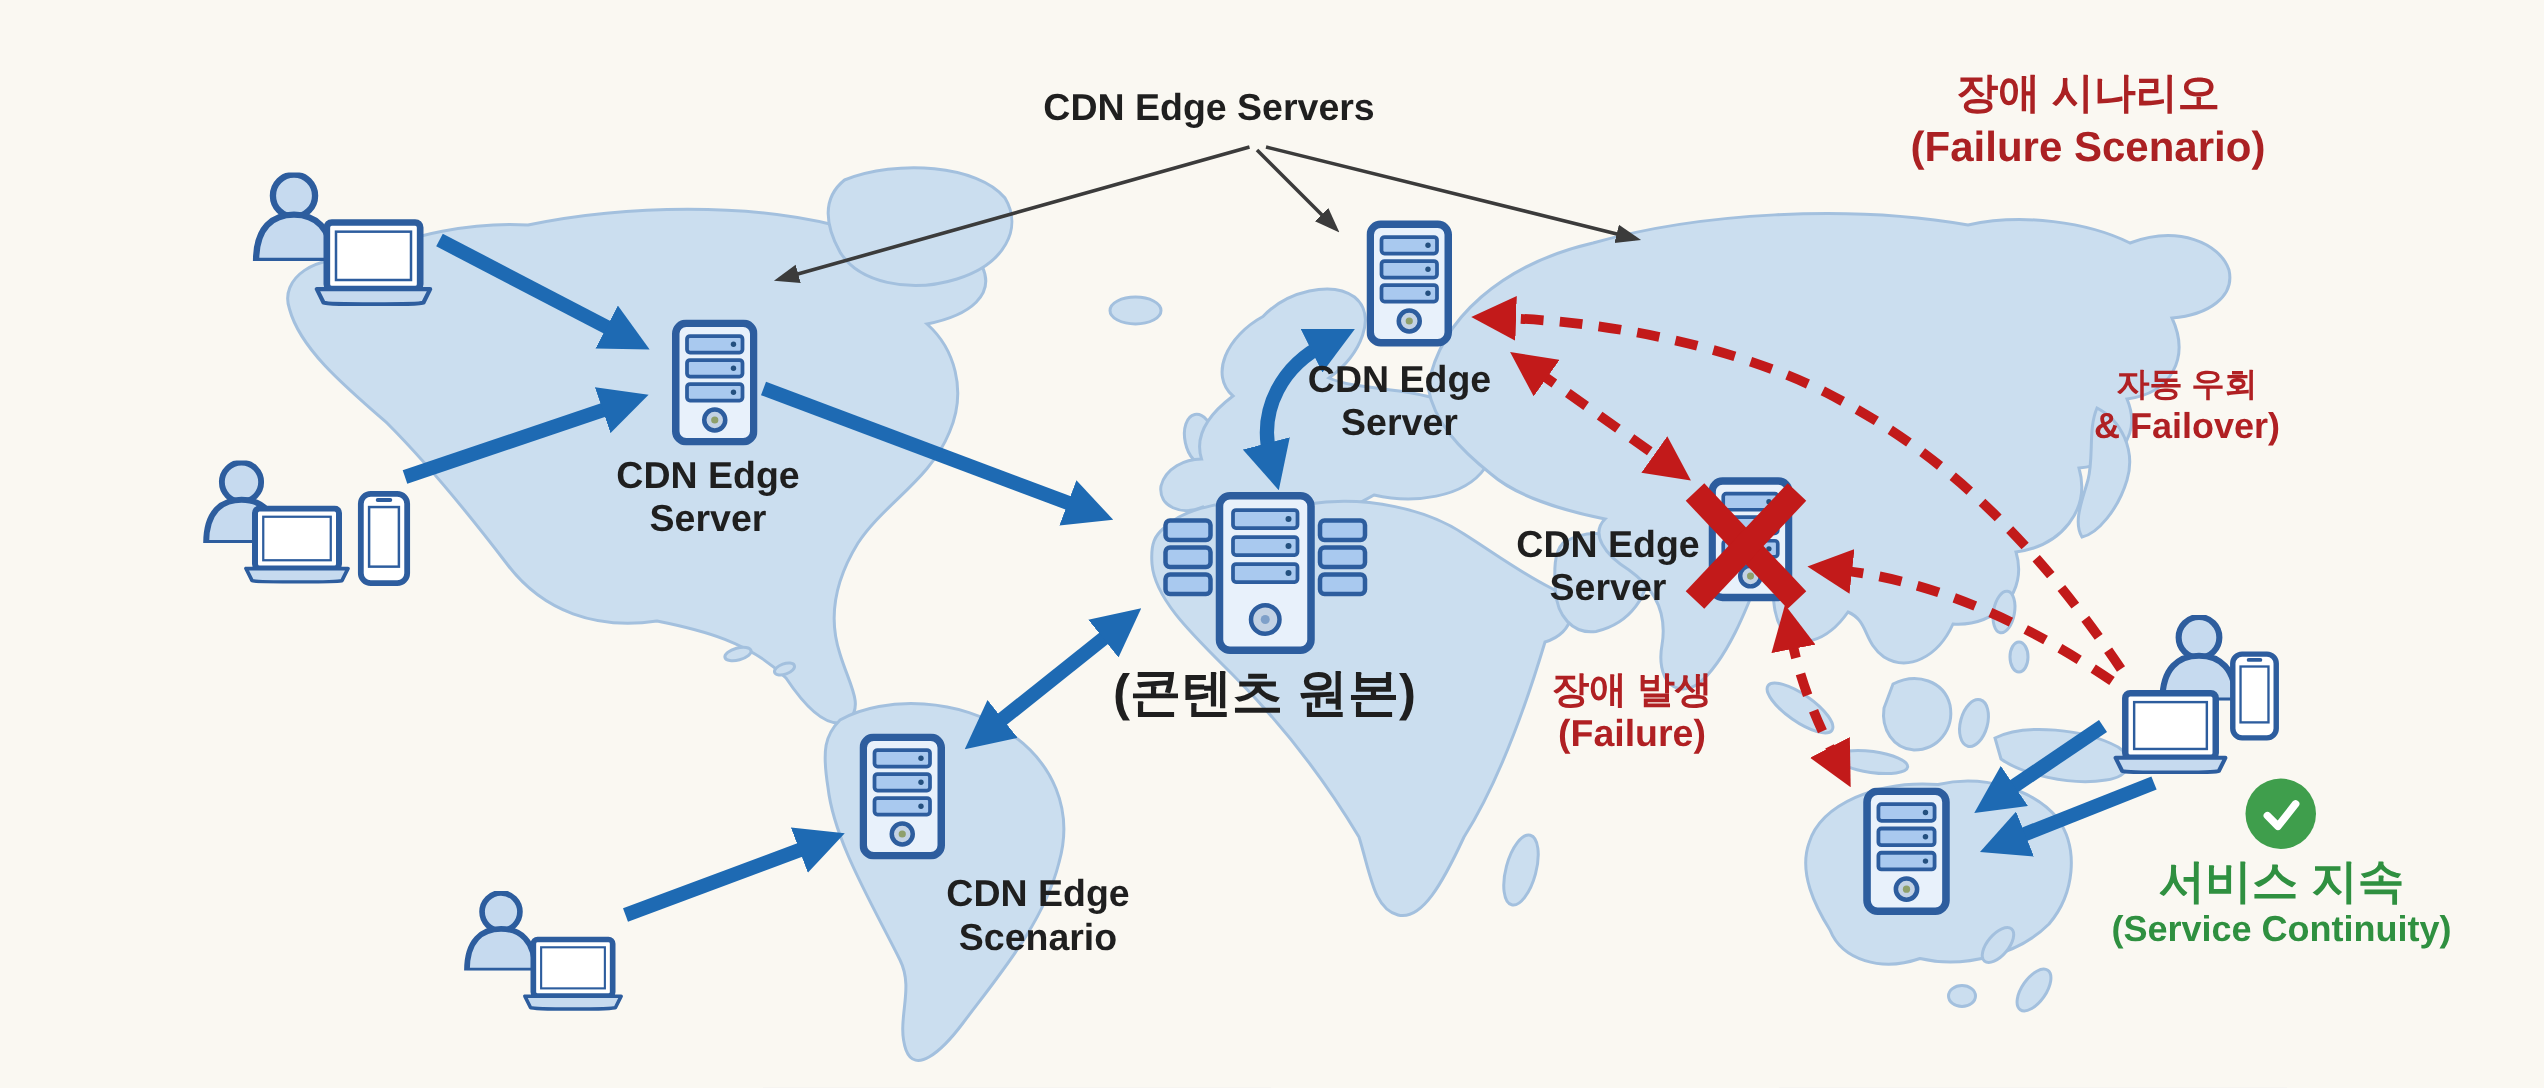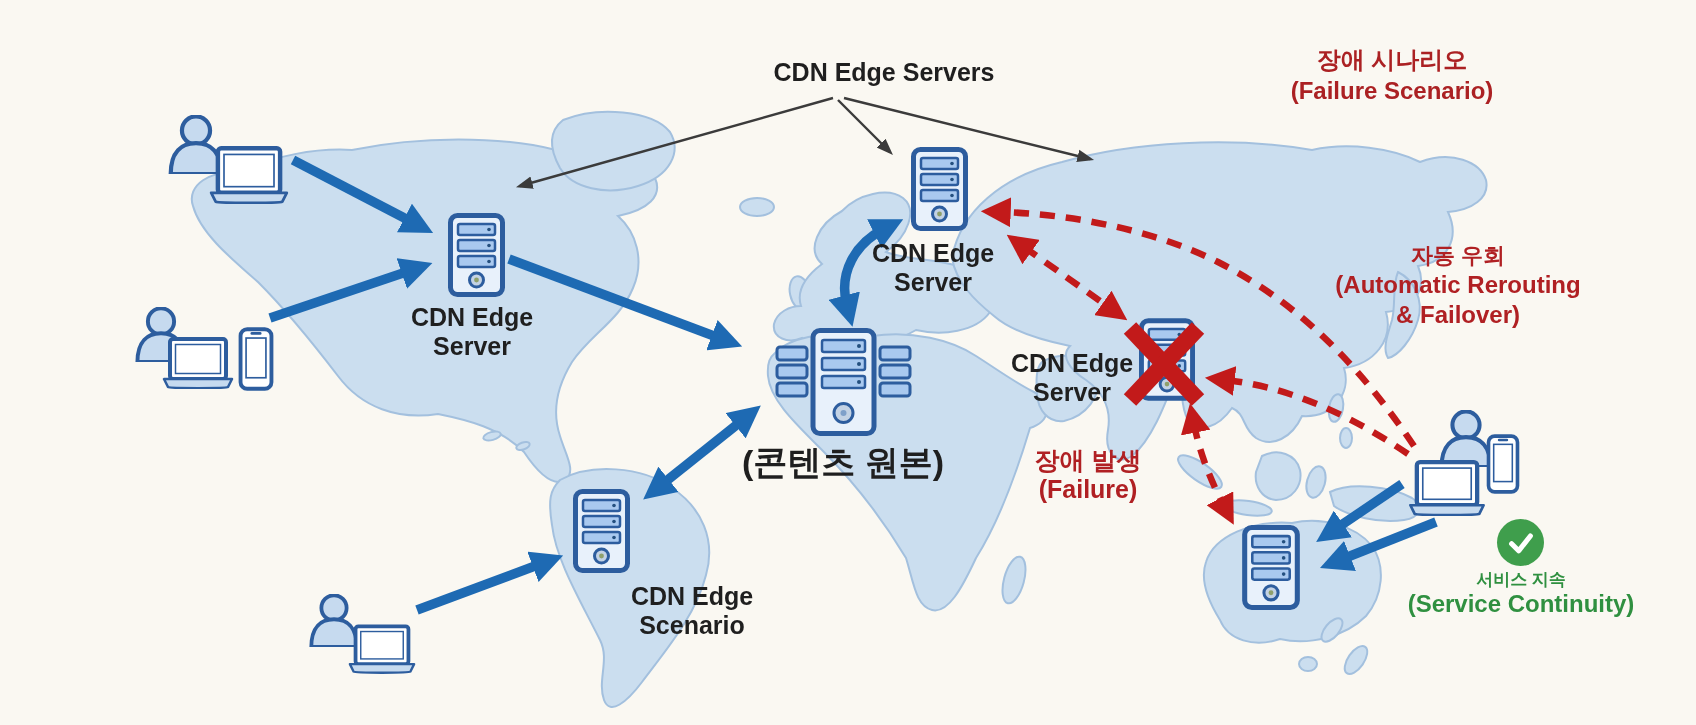--- a/index.html
+++ b/index.html
@@ -15,21 +15,21 @@
   .land{fill:var(--land); stroke:var(--land-border); stroke-width:2;}
   .arrow-blue{stroke:var(--blue); stroke-width:9.5; fill:none;}
   .arrow-red{stroke:var(--red); stroke-width:6.5; fill:none; stroke-dasharray:15 11;}
   .arrow-black{stroke:#3b3b3b; stroke-width:2.4; fill:none;}
   .mk-blue{fill:var(--blue);} .mk-red{fill:var(--red);} .mk-black{fill:#3b3b3b;}
   .abs{position:absolute;}
   .lbl{position:absolute; transform:translateX(-50%); text-align:center; font-weight:bold;
        font-size:25px; line-height:1.16; color:var(--black-text); white-space:nowrap; z-index:6;}
   .lbl-lg{font-size:27px;}
   .lbl-red{color:var(--red-text);}
-  .lbl-darkred{color:var(--dark-red-text); font-size:24px; line-height:1.3;}
+  .lbl-darkred{color:var(--dark-red-text); font-size:28px; line-height:1.3;}
   .lbl-green{color:var(--green-text);}
   .srv-stroke{stroke:var(--icon-stroke);}
   .usr-fill{fill:var(--icon-fill); stroke:var(--icon-stroke);}
   .check-circle{position:absolute; width:47px; height:47px; border-radius:50%;
        background:var(--green); z-index:6; display:flex; align-items:center; justify-content:center;}
 </style>
 </head>
 <body>
 
 <div class="stage">
@@ -233,42 +233,41 @@
       <rect x="11" y="4.5" width="10" height="2.5" rx="1.2" fill="#2d5d9e"></rect>
     </svg>
   </div>
 
   <div class="check-circle" style="left:1497px; top:519px;">
     <svg width="36" height="36" viewBox="0 0 46 46">
       <polyline points="11,24 20,33 35,14" fill="none" stroke="#fff" stroke-width="6.5" stroke-linecap="round" stroke-linejoin="round"></polyline>
     </svg>
   </div>
 
-  <div class="lbl" style="left:884px; top:58px;text-align:center;">
+  <div class="lbl" style="left:806px; top:58px;text-align:center;">
     <div>CDN Edge Servers</div>
   </div>
 
   <div class="lbl lbl-darkred" style="left:1392px; top:44px;">
     <div>장애 시나리오</div>
     <div>(Failure Scenario)</div>
   </div>
 
   <div class="lbl lbl-red" style="left:1458px; top:242px; font-size:24px; line-height:1.25;">
     <div style="font-size:22px;">자동 우회</div>
-    <div>(Automatic Rerouting</div>
     <div>&amp; Failover)</div>
   </div>
 
   <div class="lbl lbl-red" style="left:1088px; top:446px;">
     <div>장애 발생</div>
     <div>(Failure)</div>
   </div>
 
   <div class="lbl lbl-green" style="left:1521px; top:570px; font-size:24px;">
-    <div style="font-size:17px;">서비스 지속</div>
+    <div style="font-size:31px;">서비스 지속</div>
     <div>(Service Continuity)</div>
   </div>
 
   <div class="lbl" style="left:472px; top:303px;">
     <div>CDN Edge</div>
     <div>Server</div>
   </div>
 
   <div class="lbl" style="left:933px; top:239px;">
     <div>CDN Edge</div>

